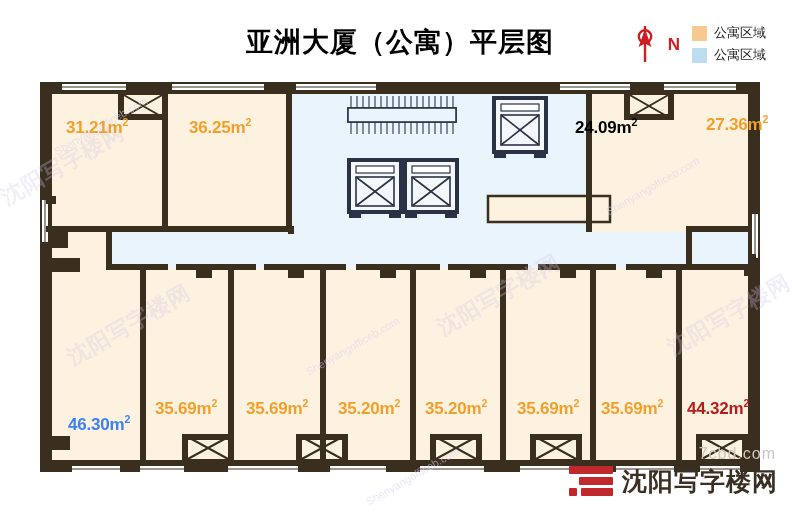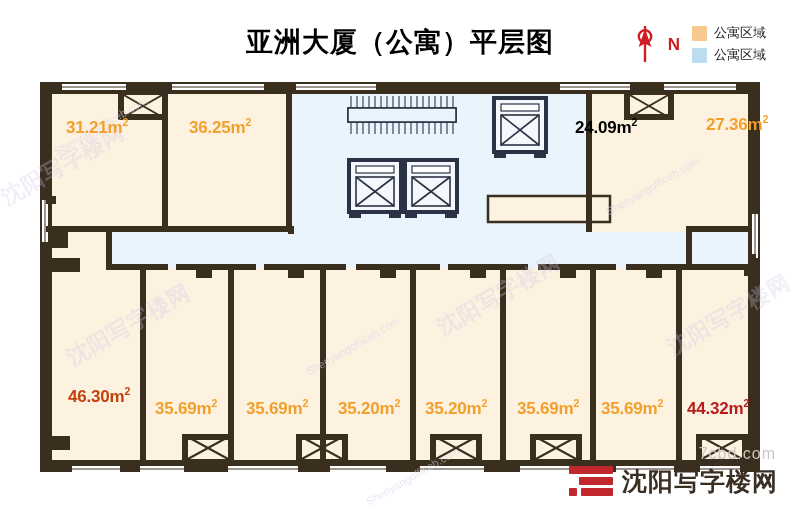--- a/index.html
+++ b/index.html
@@ -435,21 +435,21 @@
   <div class="wm" style="left:48px; top:120px;">Shenyangofficeb.com</div>
   <div class="wm" style="left:300px; top:340px;">Shenyangofficeb.com</div>
   <div class="wm" style="left:600px; top:180px;">Shenyangofficeb.com</div>
   <div class="wm" style="left:360px; top:470px;">Shenyangofficeb.com</div>
 
   <div id="area-labels">
       <div class="area-label" style="left: 97px; top: 127px; color: rgb(242, 160, 44);">31.21<span>m</span><sup>2</sup></div>
       <div class="area-label" style="left: 220px; top: 127px; color: rgb(242, 160, 44);">36.25<span>m</span><sup>2</sup></div>
       <div class="area-label" style="left: 606px; top: 127px; color: #000000;">24.09<span>m</span><sup>2</sup></div>
       <div class="area-label" style="left: 706px; top: 124px; color: rgb(242, 160, 44); margin-left: 31px;">27.36<span>m</span><sup>2</sup></div>
-      <div class="area-label" style="left: 99px; top: 396px; color: #c2410c; text-align: center;">46.30<span>m</span><sup>2</sup></div>
+      <div class="area-label" style="left: 99px; top: 424px; color: #3b82f6; text-align: center;">46.30<span>m</span><sup>2</sup></div>
       <div class="area-label" style="left: 186px; top: 408px; color: rgb(242, 160, 44);">35.69<span>m</span><sup>2</sup></div>
       <div class="area-label" style="left: 277px; top: 408px; color: rgb(242, 160, 44);">35.69<span>m</span><sup>2</sup></div>
       <div class="area-label" style="left: 369px; top: 408px; color: rgb(242, 160, 44);">35.20<span>m</span><sup>2</sup></div>
       <div class="area-label" style="left: 456px; top: 408px; color: rgb(242, 160, 44);">35.20<span>m</span><sup>2</sup></div>
       <div class="area-label" style="left: 548px; top: 408px; color: rgb(242, 160, 44);">35.69<span>m</span><sup>2</sup></div>
       <div class="area-label" style="left: 632px; top: 408px; color: rgb(242, 160, 44);">35.69<span>m</span><sup>2</sup></div>
       <div class="area-label" style="left: 718px; top: 408px; color: #b91c1c;">44.32<span>m</span><sup>2</sup></div>
     </div>
 
   <div class="brand-url">7cbd.com</div>

